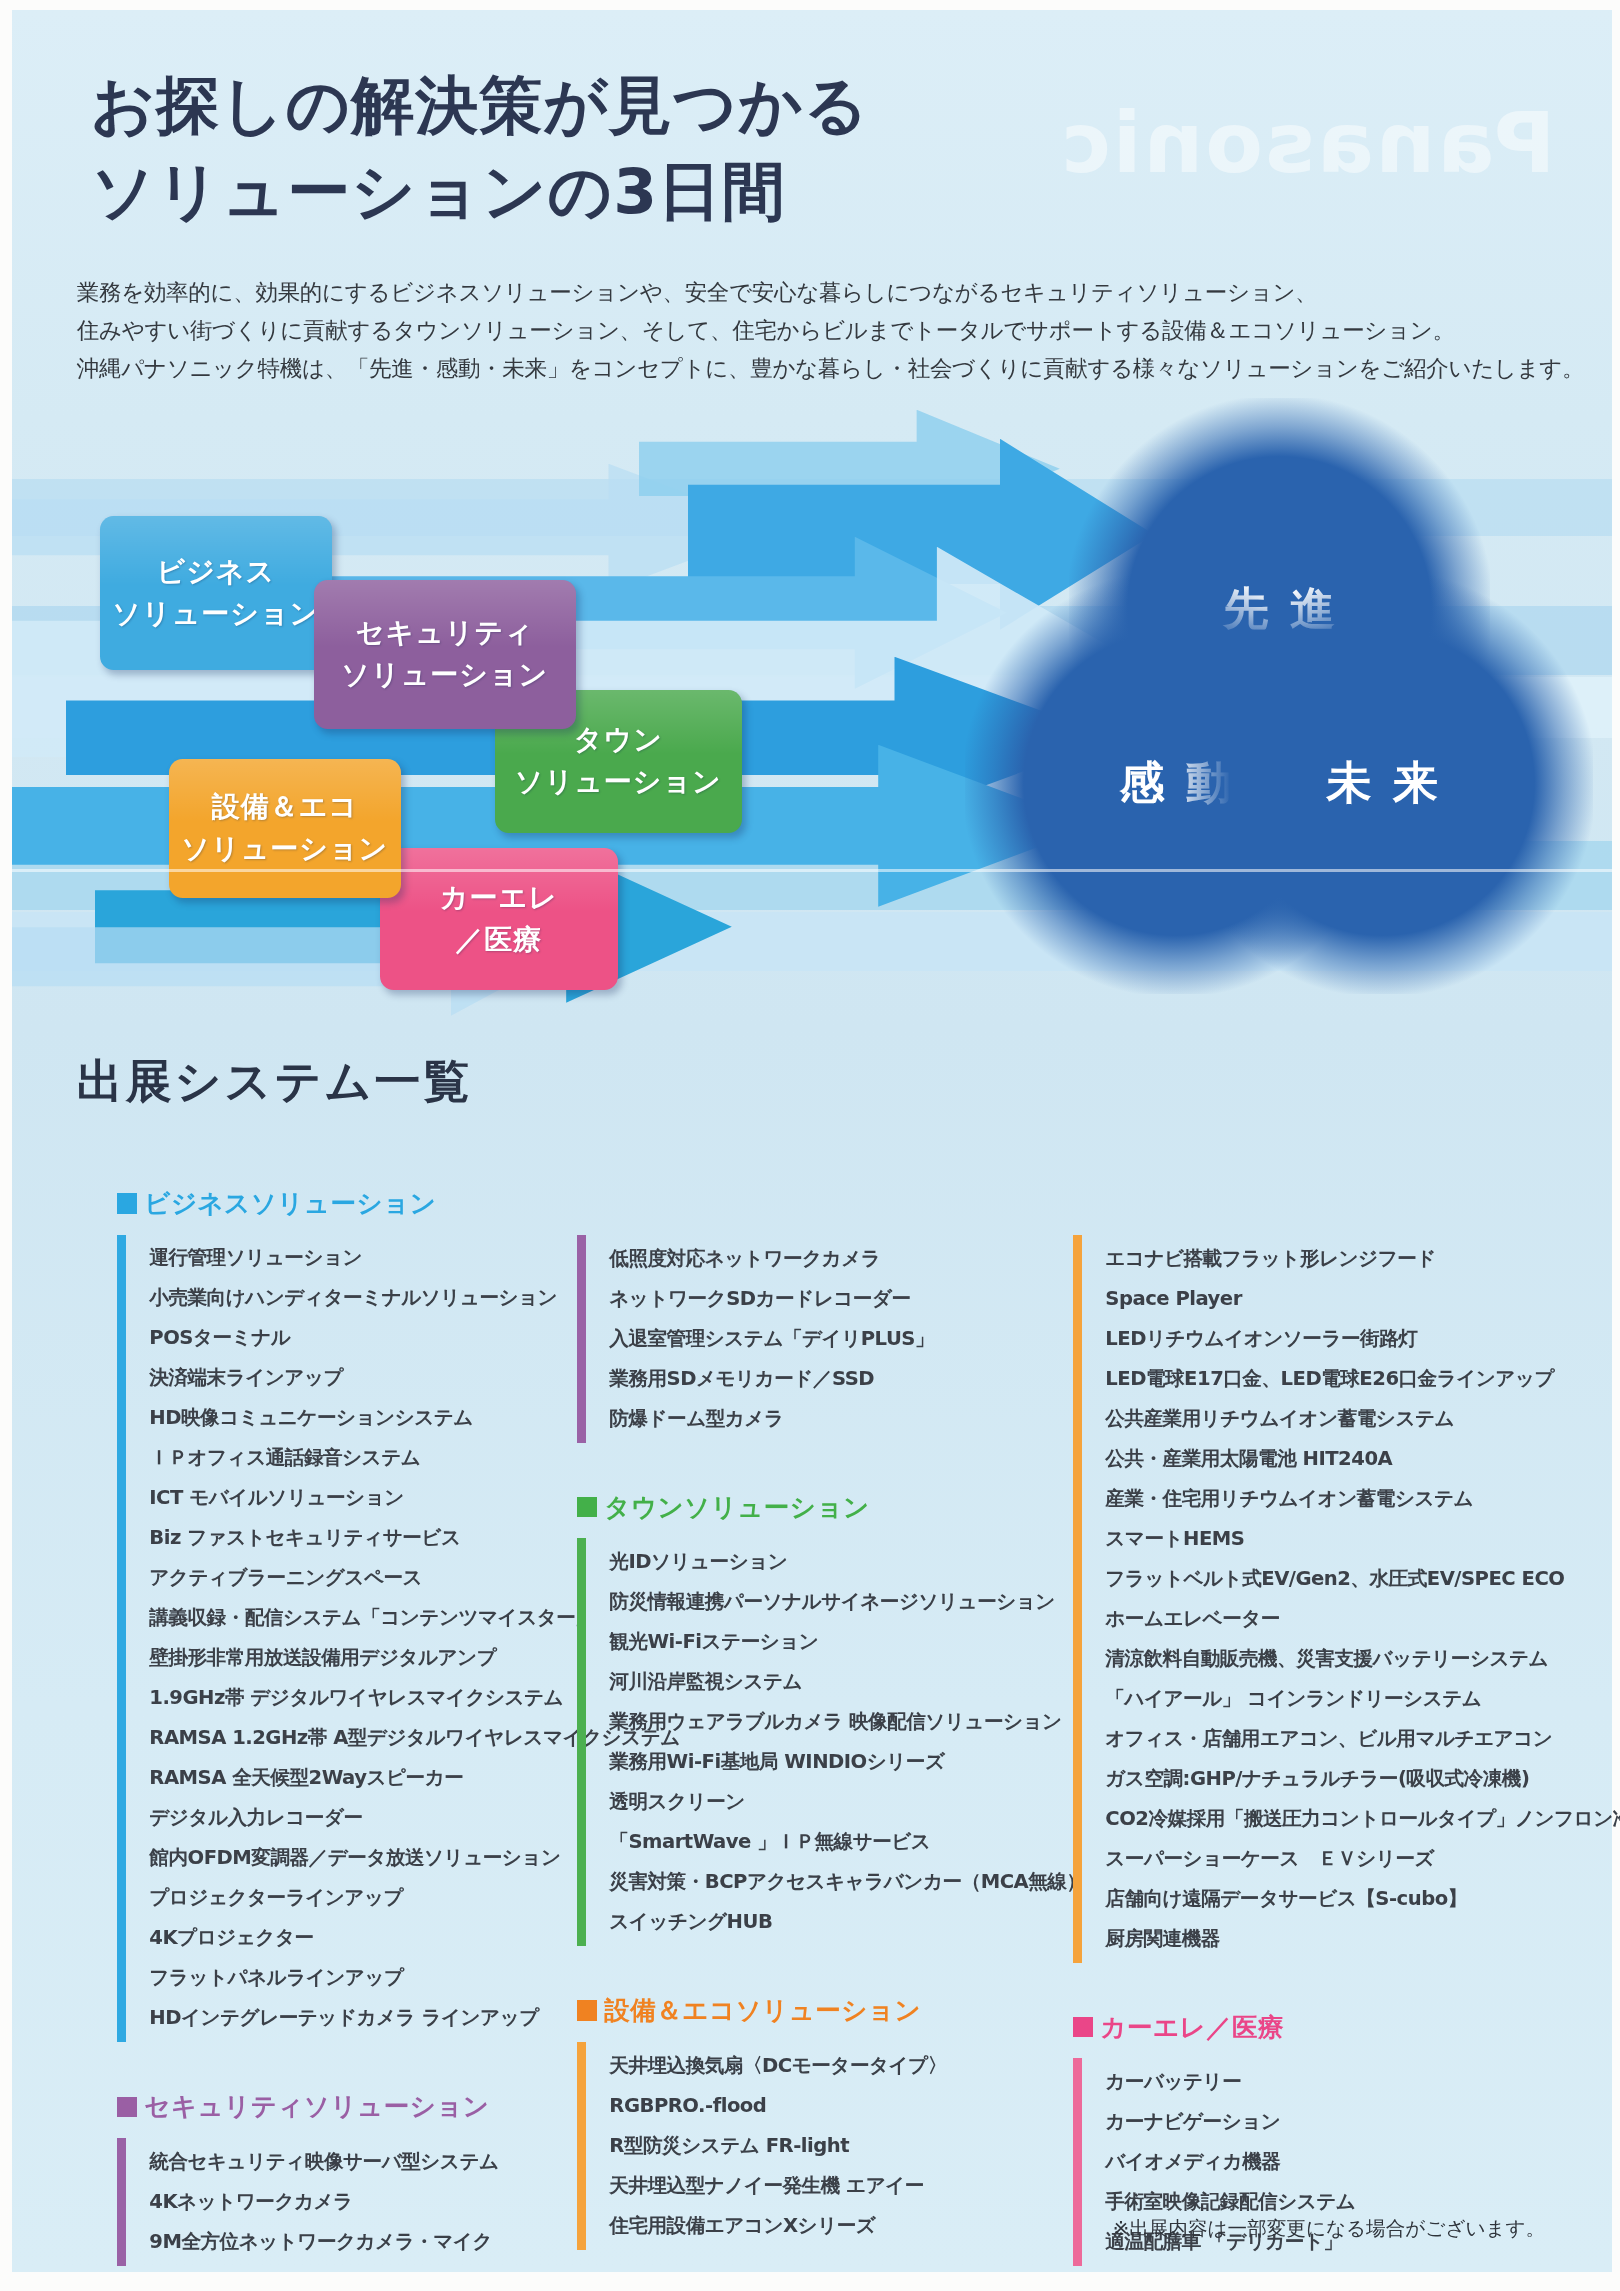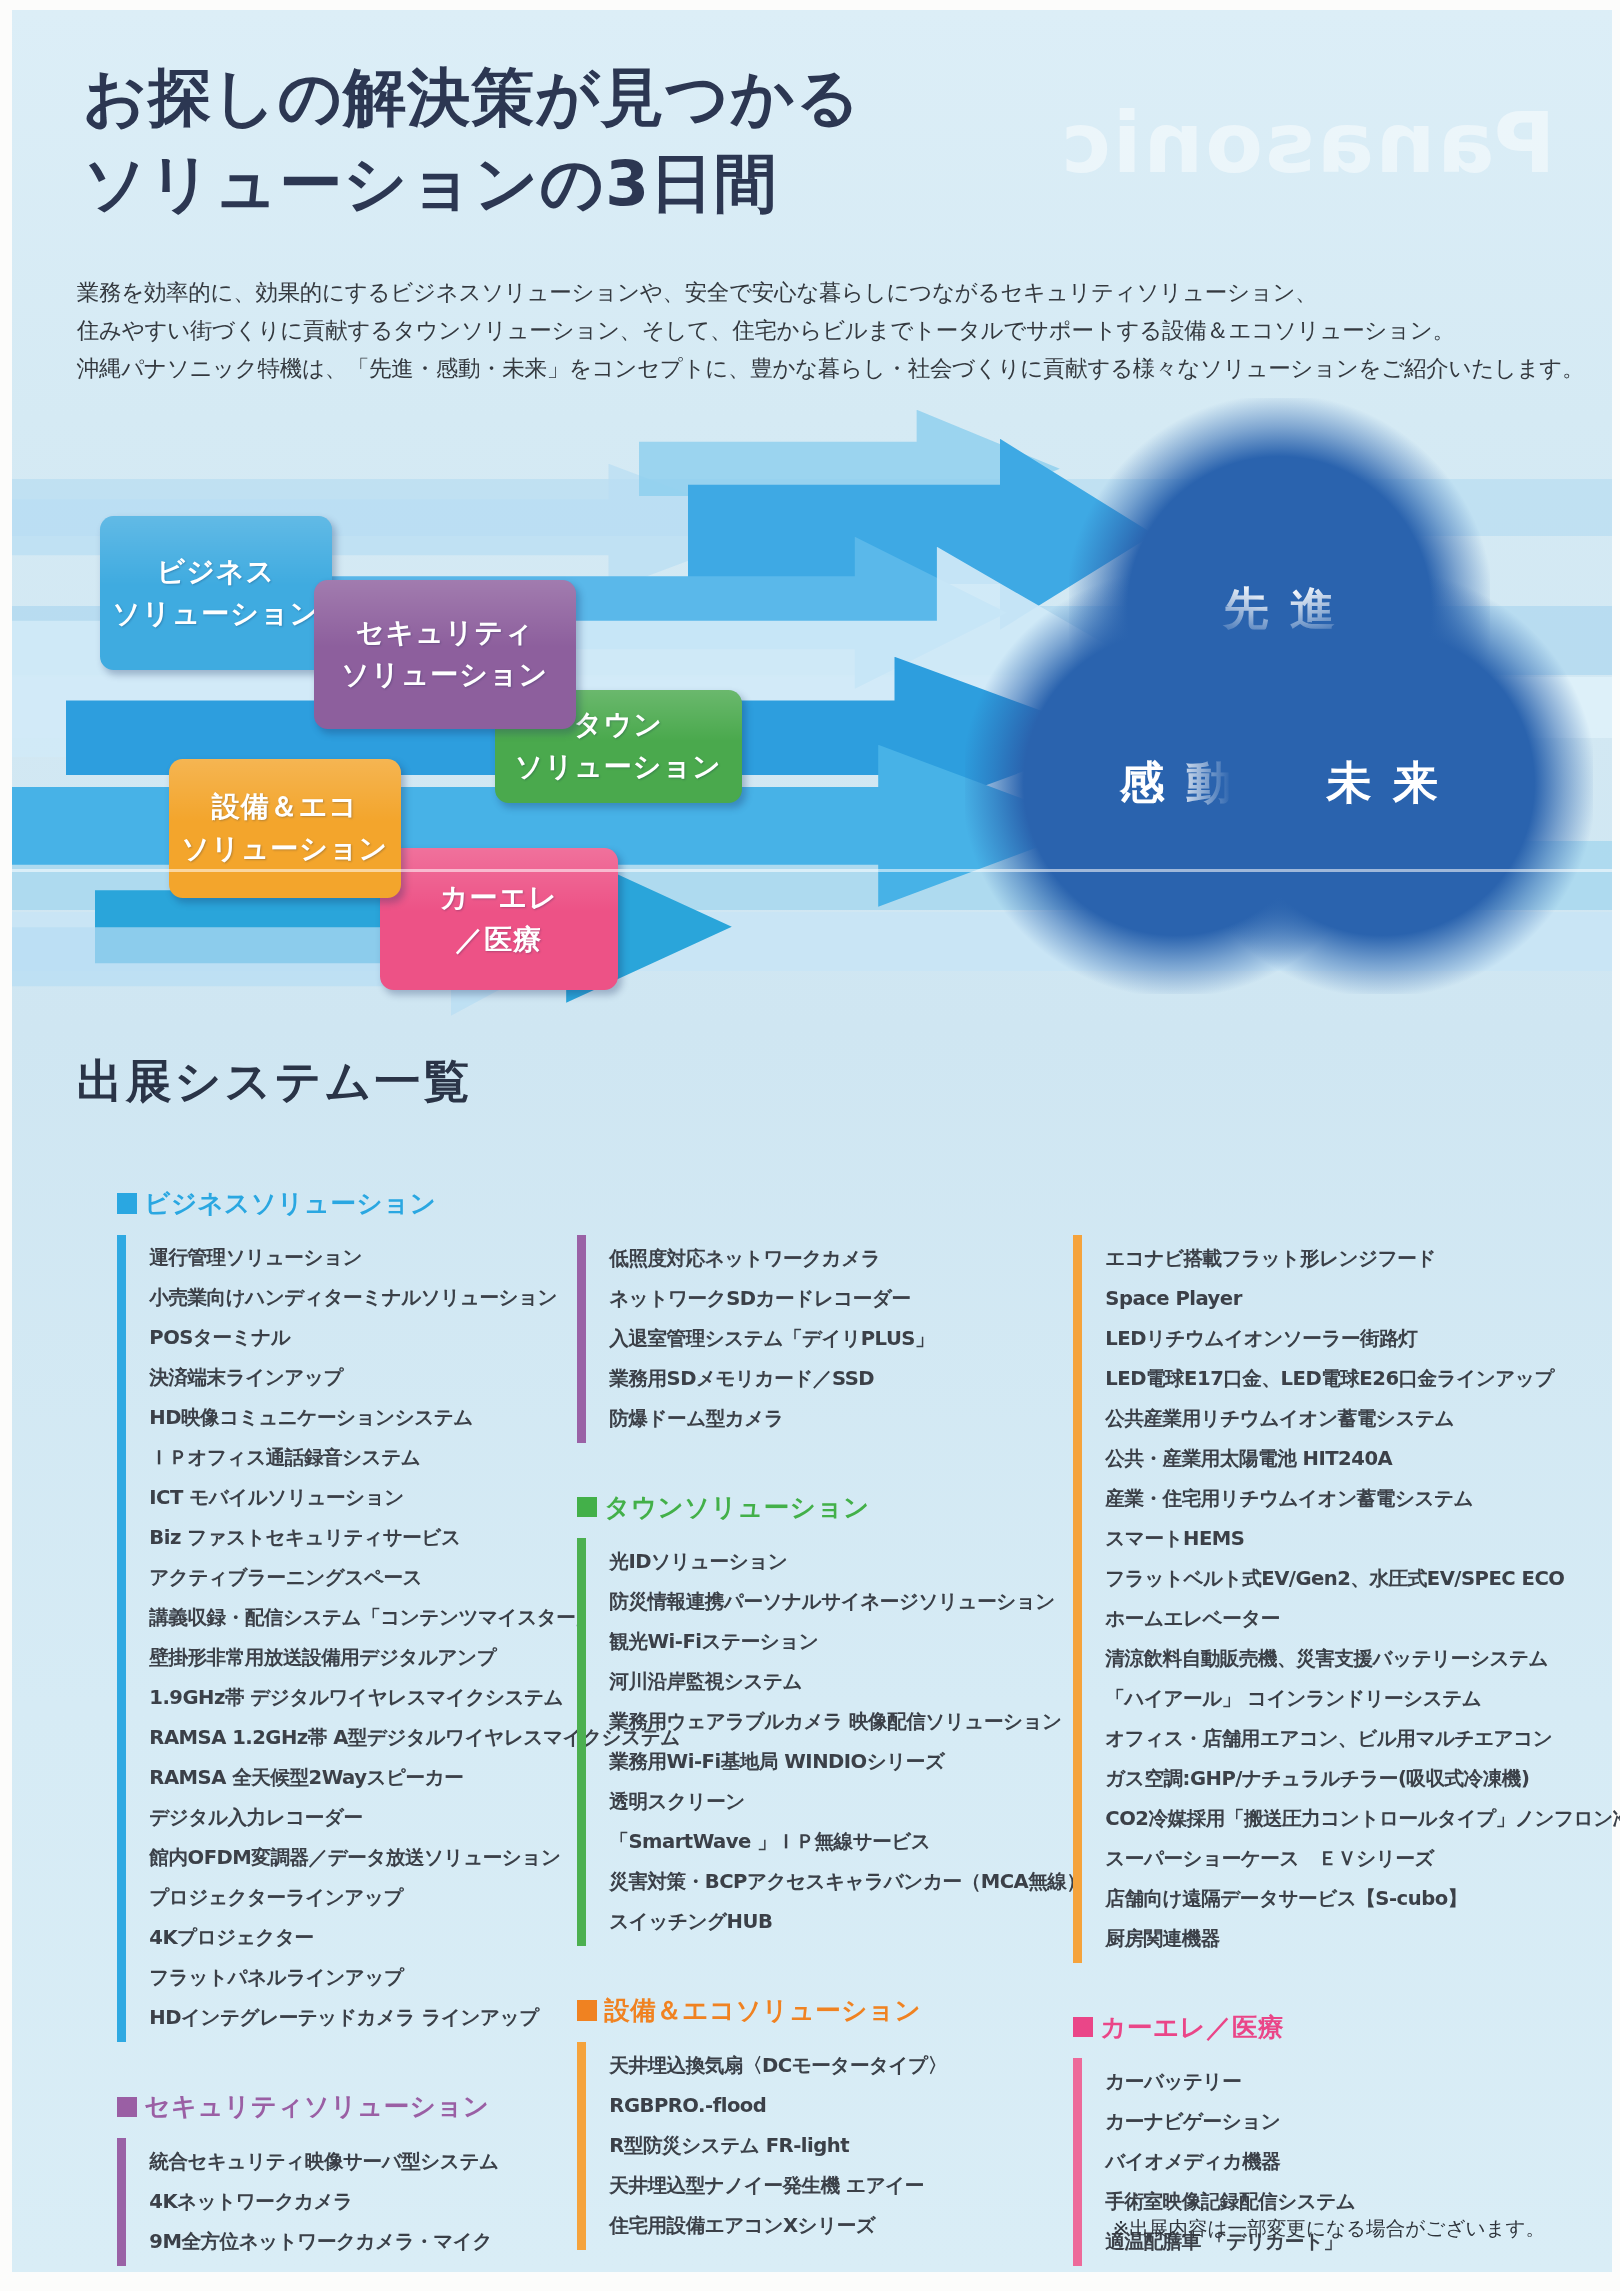--- a/index.html
+++ b/index.html
@@ -3,21 +3,21 @@
 <meta charset="utf-8">
 <style>
   html,body{margin:0;padding:0;background:#f6f6f4;}
   .page{position:relative;width:1620px;height:2292px;background:#fcfcfb;overflow:hidden;
         font-family:"DejaVu Sans","Liberation Sans",sans-serif;}
   .paper{position:absolute;left:11.8px;top:9.8px;right:7.8px;bottom:19.6px;
          background:linear-gradient(180deg,#dceef7 0%,#d5eaf4 18%,#cfe6f2 45%,#d6ebf5 75%,#d9edf6 100%);}
   
   .watermark{position:absolute;top:84px;right:57px;font-size:84px;font-weight:700;
              color:rgba(255,255,255,.48);transform:scaleX(-1);letter-spacing:2px;white-space:nowrap;}
-  .title{position:absolute;left:63px;top:37px;margin:8px;color:#2c3752;font-weight:900;
+  .title{position:absolute;left:63px;top:37px;margin:16px;color:#2c3752;font-weight:900;
          font-size:63px;line-height:86px;letter-spacing:1px;}
   .title span{display:block;white-space:nowrap;}
   .intro{position:absolute;left:65px;top:263px;color:#34393f;font-size:22.5px;line-height:38px;
          letter-spacing:-0.3px;}
   .intro div{white-space:nowrap;}
   
   .diagram{position:absolute;left:0;top:400px;width:100%;height:652px;}
   .stripe{position:absolute;left:0;width:100%;z-index:1;}
   .arr{position:absolute;z-index:2;}
   .circle{position:absolute;width:421px;height:421px;z-index:3;display:flex;align-items:center;justify-content:center;
@@ -91,21 +91,21 @@
       </div>
 
       <div class="dbox" style="left: 88px; top: 106px; width: 232px; height: 154px; z-index: 5; --c: #3fabe0;">
         <span>ビジネス</span>
         <span>ソリューション</span>
       </div>
       <div class="dbox" style="left: 302px; top: 170px; width: 262px; height: 149px; z-index: 6; --c: #8d5f9d;">
         <span>セキュリティ</span>
         <span>ソリューション</span>
       </div>
-      <div class="dbox" style="left: 483px; top: 280px; width: 247px; height: 113px; z-index: 4; --c: #4aa94d;">
+      <div class="dbox" style="left: 483px; top: 280px; width: 247px; height: 143px; z-index: 4; --c: #4aa94d;">
         <span>タウン</span>
         <span>ソリューション</span>
       </div>
       <div class="dbox" style="left: 157px; top: 349px; width: 232px; height: 139px; z-index: 8; --c: #f3a52c;">
         <span>設備＆エコ</span>
         <span>ソリューション</span>
       </div>
       <div class="dbox" style="left: 368px; top: 438px; width: 238px; height: 142px; z-index: 7; --c: #ed5286;">
         <span>カーエレ</span>
         <span>／医療</span>

